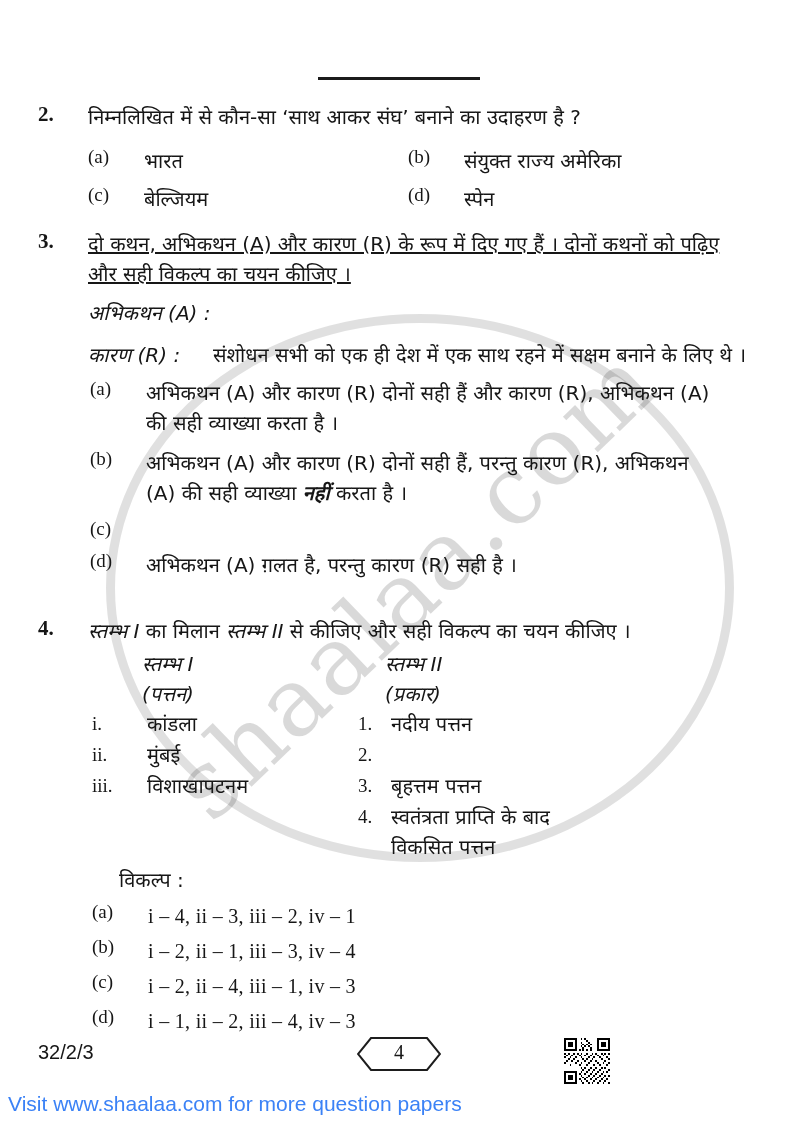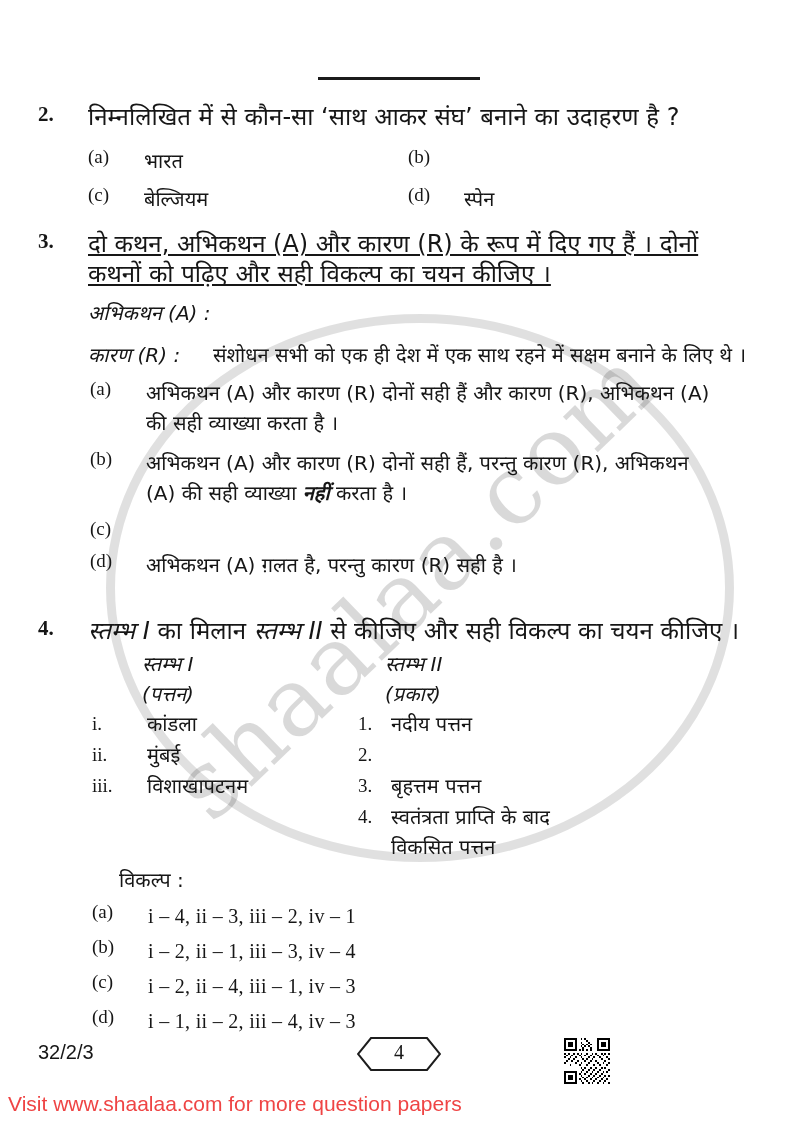--- a/index.html
+++ b/index.html
@@ -19,21 +19,21 @@
     font-family:"DejaVu Serif", serif; font-size:96px; letter-spacing:2px;
     color:rgba(0,0,0,0.15); white-space:nowrap;
   }
   .topline { position:absolute; left:318px; top:77px; width:162px; border-top:3px solid #1b1b1b; z-index:1; }
   .qblock { position:absolute; left:38px; width:742px; z-index:1; }
   .qhead { display:flex; }
   .qnum {
     width:50px; flex:0 0 50px; font-weight:bold; font-size:21px;
     font-family:"Liberation Serif","DejaVu Serif", serif;
   }
-  .qtext { font-size:24px; line-height:30px; }
+  .qtext { font-size:20px; line-height:30px; }
   .em { font-style:italic; }
   .bold-em { font-style:italic; font-weight:bold; }
 
   
   .q2 { top:102px; }
   .q2 .opt-grid { display:grid; grid-template-columns:320px auto; row-gap:8px; margin:14px 0 0 50px; }
   .opt { display:flex; }
   .opt-label { width:56px; flex:0 0 56px; font-size:19px; font-family:"Liberation Serif","DejaVu Serif", serif; }
   .opt-text { font-size:20px; line-height:30px; }
 
@@ -69,21 +69,21 @@
 
   
   .paper-code { position:absolute; left:38px; top:1041px; z-index:1;
     font-family:"Liberation Sans","DejaVu Sans", sans-serif; font-size:20px; }
   .pagenum-hex { position:absolute; left:357px; top:1037px; width:84px; height:34px; z-index:1; }
   .pagenum-hex svg { position:absolute; left:0; top:0; }
   .pagenum-label { position:absolute; left:0; top:4px; width:84px; text-align:center;
     font-family:"Liberation Serif","DejaVu Serif", serif; font-size:20px; }
   .qr { position:absolute; left:564px; top:1038px; z-index:1; }
   .visit { position:absolute; left:8px; top:1092px; z-index:1;
-    font-family:"Liberation Sans","DejaVu Sans", sans-serif; font-size:21px; color:#ef4444; }
+    font-family:"Liberation Sans","DejaVu Sans", sans-serif; font-size:21px; color:#3b82f6; }
 </style>
 </head>
 <body>
 
 <div class="page">
 
   <div class="wm-circle"></div>
   <div class="wm-text">shaalaa.com</div>
 
   <div class="topline"></div>
@@ -93,20 +93,21 @@
       <div class="qnum">2.</div>
       <div class="qtext">निम्नलिखित में से कौन-सा ‘साथ आकर संघ’ बनाने का उदाहरण है ?</div>
     </div>
     <div class="opt-grid">
       <div class="opt">
         <span class="opt-label">(a)</span>
         <span class="opt-text">भारत</span>
       </div>
       <div class="opt">
         <span class="opt-label">(b)</span>
+        <span class="opt-text">संयुक्त राज्य अमेरिका</span>
       </div>
       <div class="opt">
         <span class="opt-label">(c)</span>
         <span class="opt-text">बेल्जियम</span>
       </div>
       <div class="opt">
         <span class="opt-label">(d)</span>
         <span class="opt-text">स्पेन</span>
       </div>
     </div>

